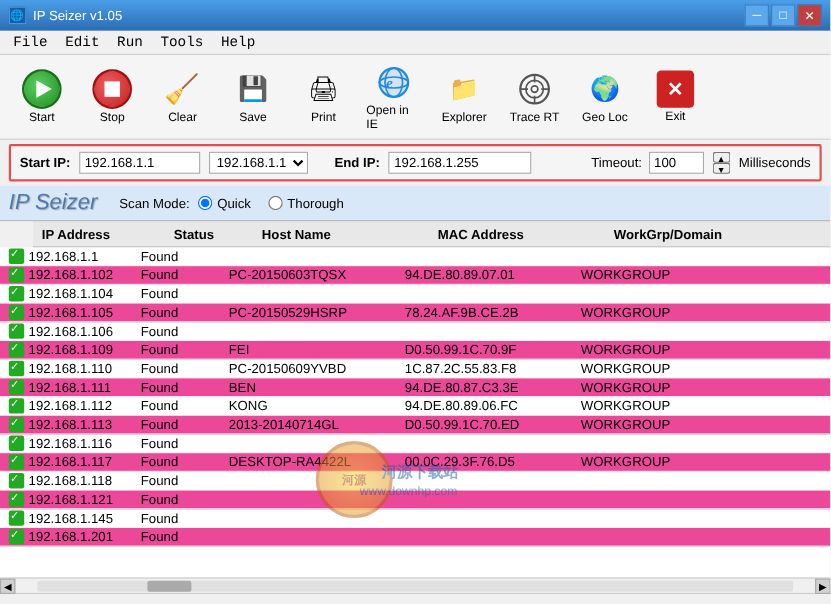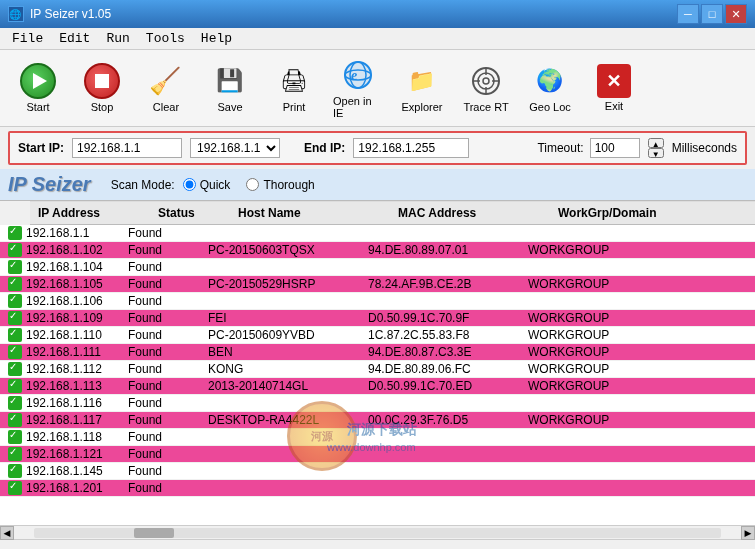--- a/index.html
+++ b/index.html
@@ -150,21 +150,21 @@
     }
     .scan-mode-bar {
       display: flex;
       align-items: center;
       padding: 4px 8px;
       background: #d8e8f8;
       border-bottom: 1px solid #bbb;
     }
     .app-logo {
       font-size: 20px;
-      font-weight: bold;
+      font-weight: normal;
       color: #4a7ab5;
       font-style: italic;
       margin-right: 20px;
       text-shadow: 1px 1px 1px #aaa;
     }
     .scan-mode-label { font-size: 12px; margin-right: 8px; }
     .radio-group { display: flex; gap: 16px; align-items: center; font-size: 12px; }
     .radio-item { display: flex; align-items: center; gap: 4px; cursor: pointer; }
     .table-header {
       display: grid;
@@ -375,21 +375,21 @@
 
 <div class="main-content">
 
   <div class="ip-range-bar">
     <span class="ip-range-label">Start IP:</span>
     <input class="ip-range-input" type="text" value="192.168.1.1" style="width: 110px;">
     <select class="ip-range-dropdown">
       <option>192.168.1.1</option>
     </select>
     <span class="ip-range-label" style="margin-left:16px;">End IP:</span>
-    <input class="ip-range-input" type="text" value="192.168.1.255" style="width: 116px;">
+    <input class="ip-range-input" type="text" value="192.168.1.255" style="width: 130px;">
     <div class="timeout-section">
       <span>Timeout:</span>
       <input class="timeout-input" type="text" value="100" style="">
       <div style="display:flex; flex-direction:column; margin: 0 2px;">
         <button style="font-size:8px; height:10px; width:16px; padding:0; cursor:pointer;">▲</button>
         <button style="font-size:8px; height:10px; width:16px; padding:0; cursor:pointer;">▼</button>
       </div>
       <span>Milliseconds</span>
     </div>
   </div>

